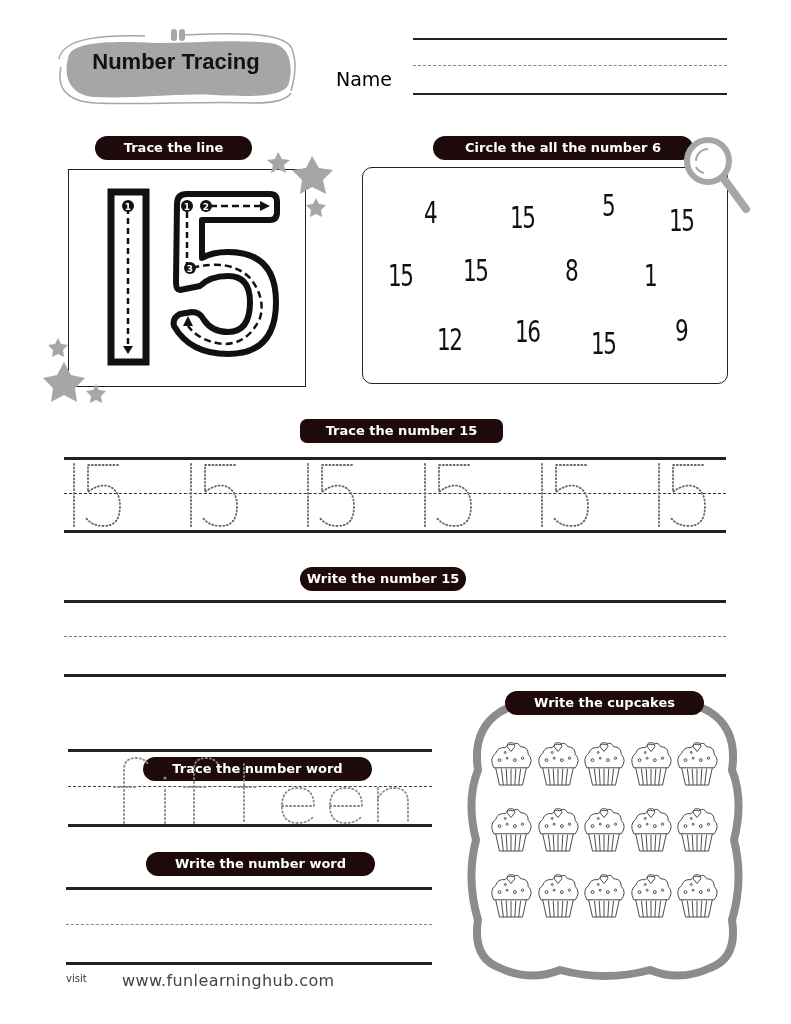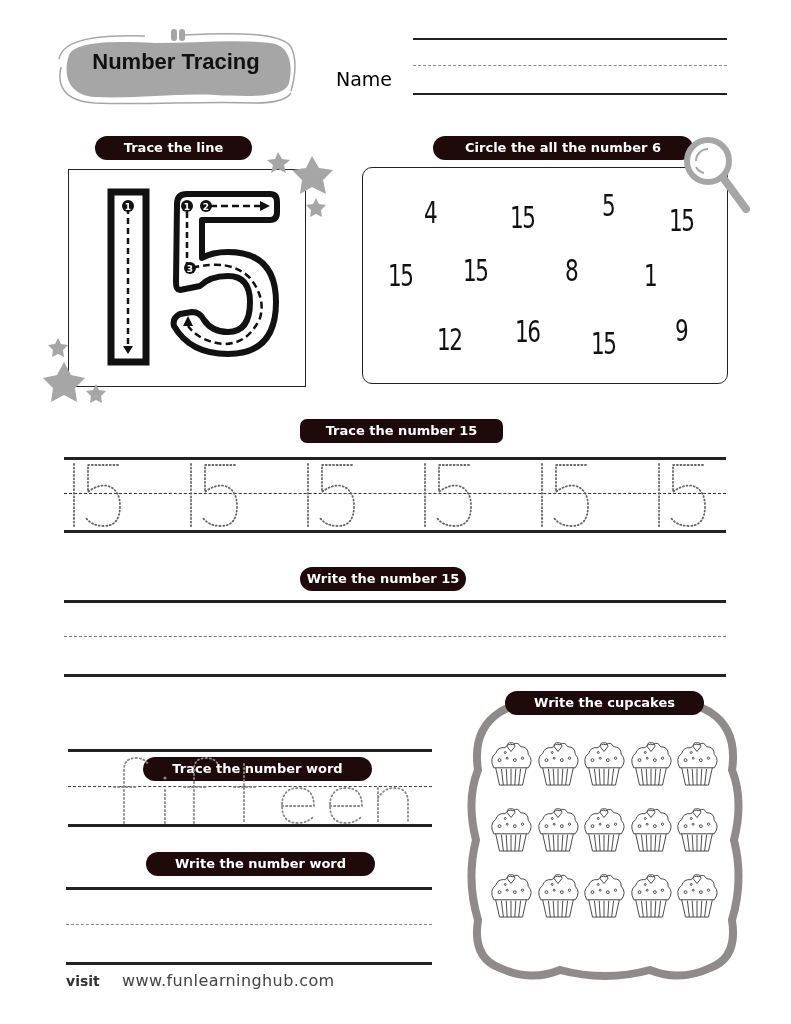--- a/index.html
+++ b/index.html
@@ -20,21 +20,21 @@
   
   .pill { position: absolute; background: #1e0a0a; color: #fff; border-radius: 14px;
     font-family: "DejaVu Sans", sans-serif; font-weight: bold; font-size: 13px;
     height: 24px; line-height: 24px; text-align: center; white-space: nowrap; }
 
   .box { position: absolute; border: 1.5px solid #222; background: #fff; }
 
   .circle-num { position: absolute; font-family: "DejaVu Sans", sans-serif; font-size: 30px;
     color: #111; transform: scaleX(0.72); transform-origin: left top; letter-spacing: -2px; }
 
-  .footer-visit { left: 66px; top: 973px; font-family: "DejaVu Sans", sans-serif; font-weight: bold; font-size: 14px; color: #333; }
+  .footer-visit { left: 66px; top: 973px; font-family: "DejaVu Sans", sans-serif; font-weight: normal; font-size: 10px; color: #333; }
   .footer-url { left: 122px; top: 971px; font-family: "DejaVu Sans", sans-serif; font-size: 16px; color: #444; letter-spacing: 0.4px; text-align: center; }
 </style>
 </head>
 <body>
 
 <div class="abs title-wrap">
   <svg width="242" height="80" viewBox="0 0 242 80">
     <path d="M14,28 C20,14 60,14 100,16 C140,16 180,12 215,16 C236,18 238,40 234,56 C230,70 200,70 160,68 C120,66 80,72 40,70 C12,68 8,46 14,28 Z" fill="#a6a6a6"></path>
     <path d="M4,32 C8,10 50,8 90,9" fill="none" stroke="#a6a6a6" stroke-width="1.5"></path>
     <path d="M128,8 C170,6 226,4 236,20 C242,32 240,50 236,64" fill="none" stroke="#a6a6a6" stroke-width="1.5"></path>

